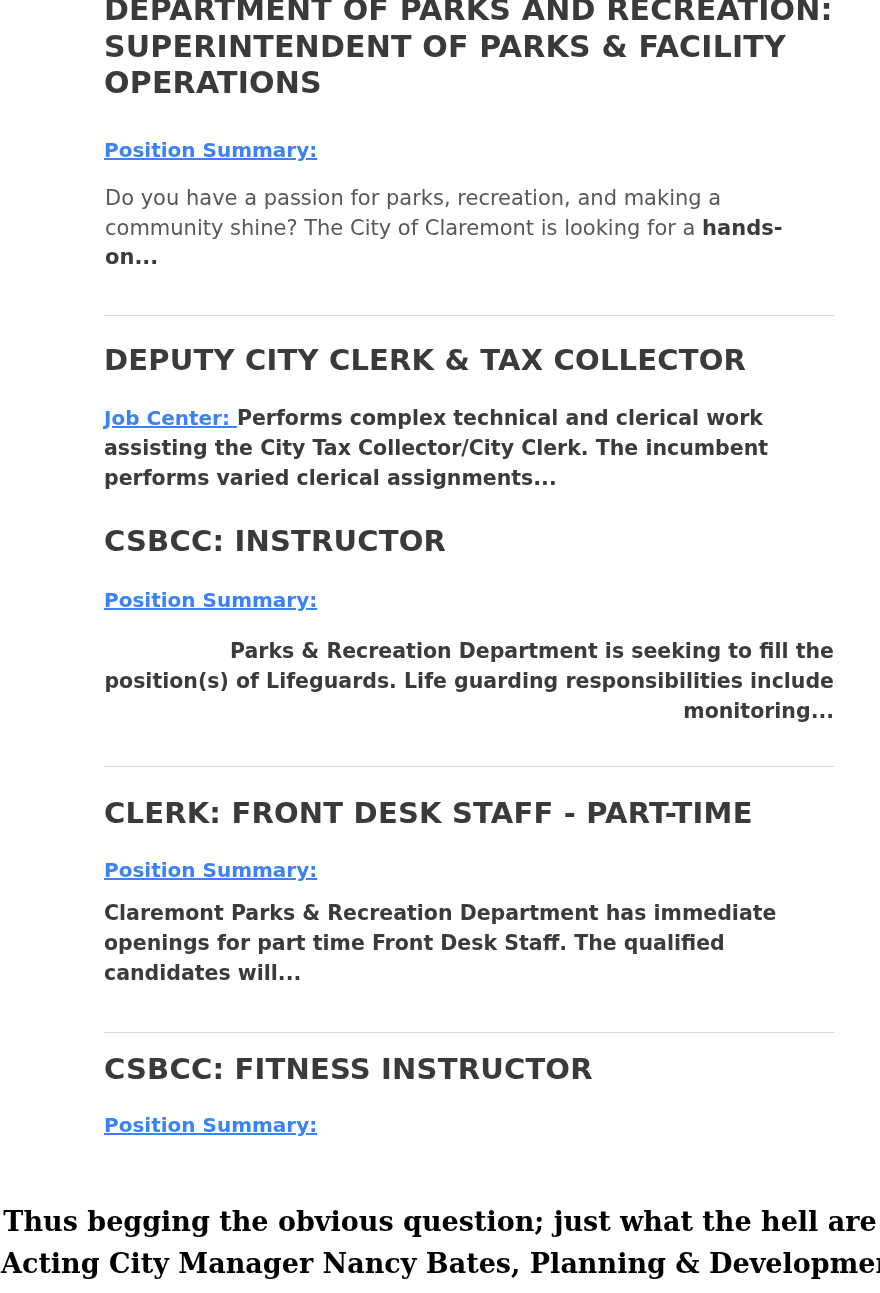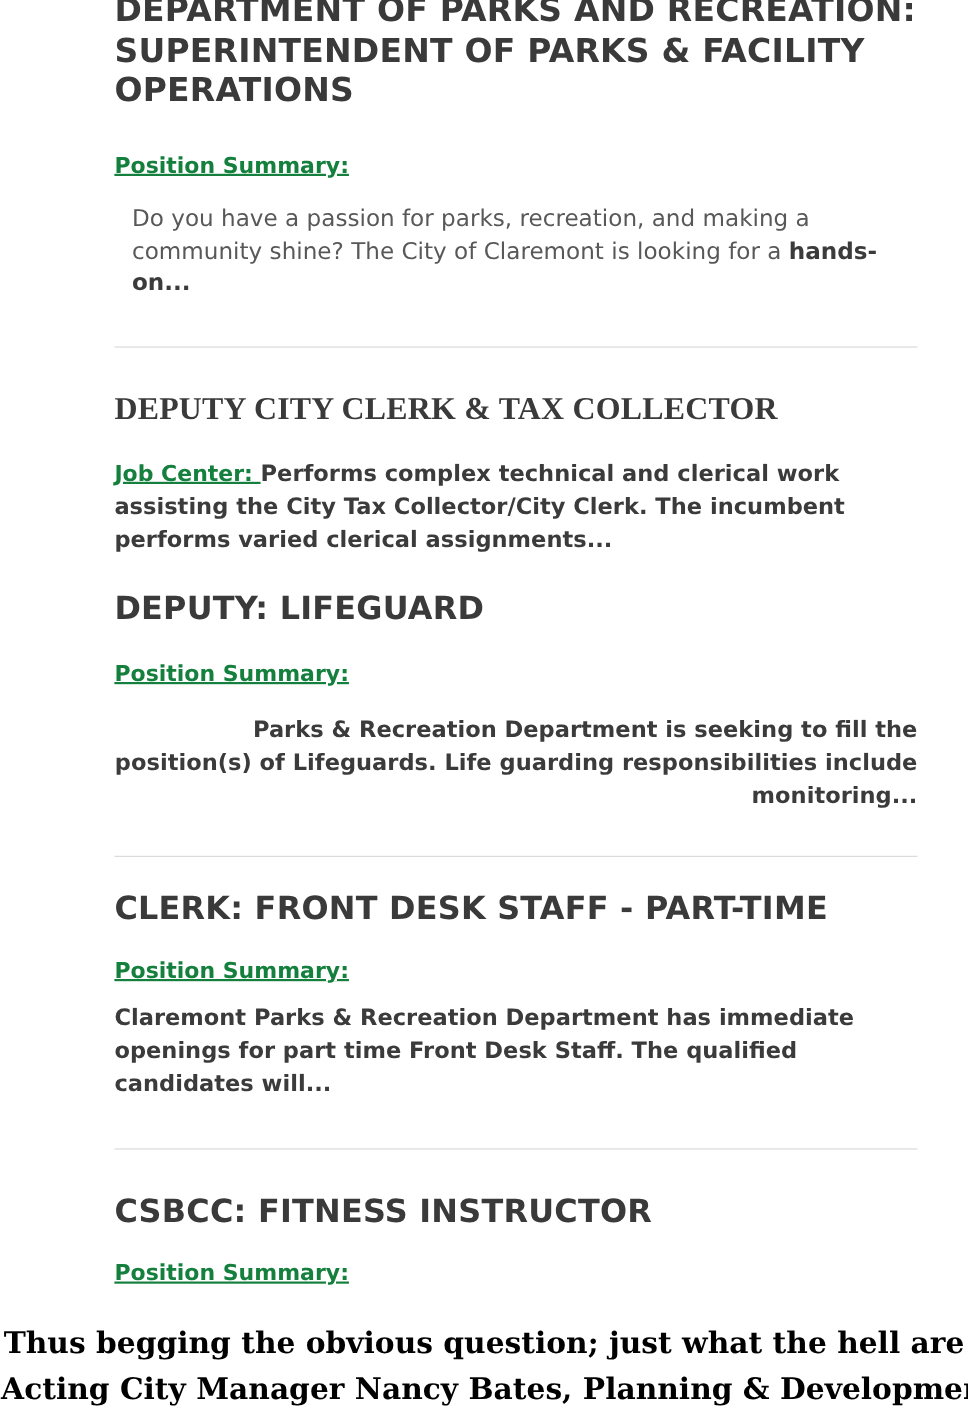--- a/index.html
+++ b/index.html
@@ -37,33 +37,33 @@
     margin: 0;
   }
   .job-title.big {
     font-size: 30px;
     line-height: 1.22;
   }
   .summary-label {
     font-weight: bold;
     font-size: 20px;
     text-decoration: underline;
-    color: #15803d;
+    color: #3b82f6;
     display: inline;
   }
   .label-line {
     margin: 0;
     padding: 0;
   }
   .sum-light {
     font-size: 21px;
     line-height: 1.42;
     color: #585858;
     font-weight: normal;
-    margin: 16px;
+    margin: 1px;
   }
   .sum-bold {
     font-size: 20.5px;
     line-height: 1.47;
     color: #3b3b3b;
     font-weight: bold;
     margin: 0;
   }
   .inline-bold {
     font-weight: bold;
@@ -104,46 +104,46 @@
       <p class="label-line" style="margin-top:36px;">
         <span class="summary-label">Position Summary:</span>
       </p>
       <p class="sum-light" style="margin-top:22px;">
         <span>Do you have a passion for parks, recreation, and making a community shine? The City of Claremont is looking for a </span><span class="inline-bold">hands-on...</span>
       </p>
       <hr class="divider" style="margin-top:42px;">
     </div>
 
     <div class="job">
-      <h2 class="job-title" style="margin-top:40px;font-family:Liberation Serif, serif;">DEPUTY CITY CLERK &amp; TAX COLLECTOR</h2>
+      <h2 class="job-title" style="margin-top:28px;">DEPUTY CITY CLERK &amp; TAX COLLECTOR</h2>
       <p class="sum-bold" style="margin-top:26px;">
         <span class="summary-label">Job Center: </span><span>Performs complex technical and clerical work assisting the City Tax Collector/City Clerk. The incumbent performs varied clerical assignments...</span>
       </p>
     </div>
 
     <div class="job">
-      <h2 class="job-title" style="margin-top:32px;">DEPUTY: LIFEGUARD</h2>
+      <h2 class="job-title" style="margin-top:32px;">CSBCC: INSTRUCTOR</h2>
       <p class="label-line" style="margin-top:30px;">
         <span class="summary-label">Position Summary:</span>
       </p>
       <p class="sum-bold" style="margin-top:24px;text-align:right;">Parks &amp; Recreation Department is seeking to fill the position(s) of Lifeguards. Life guarding responsibilities include monitoring...</p>
       <hr class="divider" style="margin-top:40px;">
     </div>
 
     <div class="job">
       <h2 class="job-title" style="margin-top:30px;">CLERK: FRONT DESK STAFF - PART-TIME</h2>
       <p class="label-line" style="margin-top:28px;">
         <span class="summary-label">Position Summary:</span>
       </p>
       <p class="sum-bold" style="margin-top:16px;">Claremont Parks &amp; Recreation Department has immediate openings for part time Front Desk Staff.  The qualified candidates will...</p>
       <hr class="divider" style="margin-top:44px;">
     </div>
 
     <div class="job">
-      <h2 class="job-title" style="margin-top:40px;">CSBCC: FITNESS INSTRUCTOR</h2>
+      <h2 class="job-title" style="margin-top:20px;">CSBCC: FITNESS INSTRUCTOR</h2>
       <p class="label-line" style="margin-top:28px;">
         <span class="summary-label">Position Summary:</span>
       </p>
     </div>
 
   </div>
 
   <div class="footer-text">
     <div>Thus begging the obvious question; just what the hell are</div>
     <div class="footer-line2">Acting City Manager Nancy Bates, Planning &amp; Development</div>

